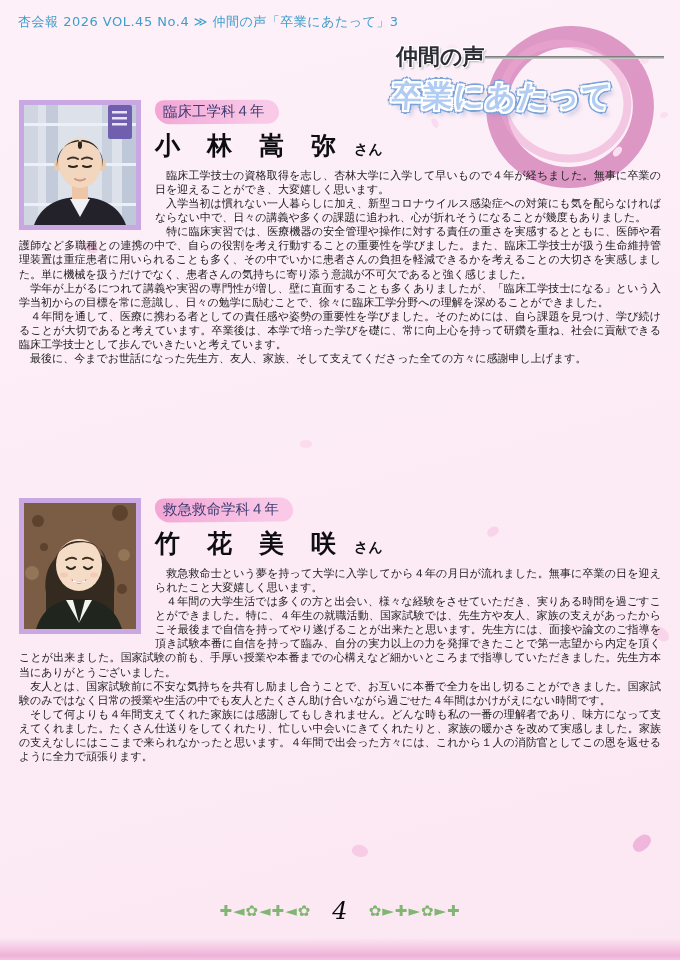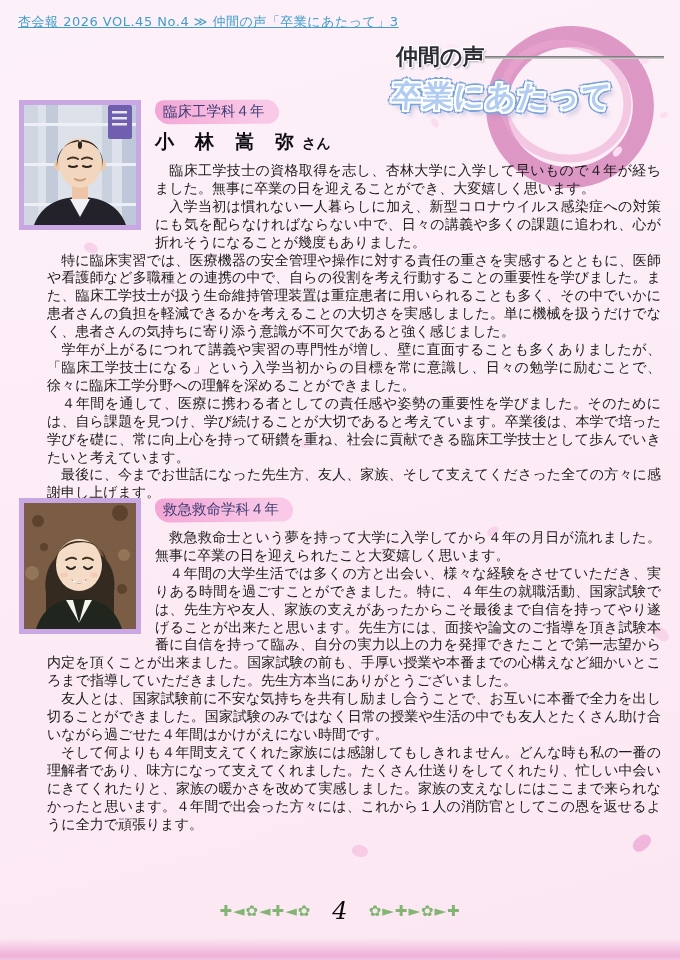--- a/index.html
+++ b/index.html
@@ -2,21 +2,21 @@
 <html><head>
 <meta charset="utf-8">
 <style>
   html,body{margin:0;padding:0;}
   body{font-family:"DejaVu Sans","Liberation Sans",sans-serif;}
   .page{position:relative;width:680px;height:960px;overflow:hidden;
         background:linear-gradient(165deg,#fdf1f9 0%,#fcebf5 55%,#fbe7f2 100%);}
 
   
   .breadcrumb{position:absolute;top:13px;left:18px;font-size:13px;color:#3f9dcb;
-              letter-spacing:.5px;white-space:nowrap;text-decoration:underline;}
+              letter-spacing:.5px;white-space:nowrap;}
 
   
   .ring{position:absolute;left:486px;top:26px;width:126px;height:120px;border-radius:50%;
         border:21px solid #d37fb7;opacity:.78;transform:rotate(-10deg);}
   .ring-inner{position:absolute;left:498px;top:40px;width:118px;height:106px;border-radius:50%;
         border:8px solid #eba8d2;opacity:.55;transform:rotate(18deg);}
 
   
   .petal{position:absolute;background:#f5bfe0;border-radius:58% 42% 62% 38% / 55% 45% 60% 40%;}
   .pA{left:84px;top:243px;width:14px;height:10px;transform:rotate(35deg);opacity:.6;}
@@ -51,24 +51,24 @@
   .profile{position:absolute;left:19px;width:642px;}
   .profile.s1{top:98px;}
   .profile.s2{top:496px;}
   .photo{float:left;width:112px;border:5px solid #c9a7e2;background:#fff;
          margin:2px 14px 6px 0;line-height:0;}
   .photo svg{display:block;width:100%;height:auto;}
   .dept{display:inline-block;background:linear-gradient(90deg,#f3a6d5,#f9c9e7 85%);
         border-radius:9px 14px 12px 16px;padding:2px 14px 3px 8px;color:#3c3c72;
         font-weight:400;font-size:14.5px;transform:rotate(-.4deg);margin-top:2px;}
   .name-row{margin-top:5px;}
-  .name{font-size:19px;font-weight:700;color:#0e0e12;letter-spacing:1px;text-align:center;}
-  .san{font-size:14px;font-weight:700;color:#0e0e12;margin-left:2px;}
+  .name{font-size:25px;font-weight:700;color:#0e0e12;letter-spacing:1px;text-align:center;}
+  .san{font-size:14px;font-weight:700;color:#0e0e12;margin-left:12px;}
   .body{margin-top:7px;}
-  .body p{margin:0;font-size:14px;line-height:1.28;color:#1b1b1b;text-align:justify;padding-left:28px;}
+  .body p{margin:0;font-size:11px;line-height:1.28;color:#1b1b1b;text-align:justify;}
 
   
   .footer{position:absolute;top:897px;left:0;width:100%;text-align:center;}
   .orn{color:#82b573;font-size:15px;letter-spacing:1px;vertical-align:middle;}
   .pagenum{font-family:"DejaVu Serif","Liberation Serif",serif;font-style:italic;
            font-size:24px;color:#0a0a0a;margin:0 16px;vertical-align:middle;}
 
   .bottom-band{position:absolute;bottom:0;left:0;width:100%;height:22px;
            background:linear-gradient(to bottom,rgba(243,186,222,0),#eeb2d8 80%,#f3c4e2);}
 </style>
@@ -165,20 +165,24 @@
         <ellipse cx="40" cy="72" rx="4" ry="2.5" fill="#f3c0a8" opacity=".6"></ellipse>
         <ellipse cx="70" cy="72" rx="4" ry="2.5" fill="#f3c0a8" opacity=".6"></ellipse>
         <path d="M47,76 q8,9 16,0 q-8,5 -16,0 Z" fill="#b0493f"></path>
         <path d="M49,77 q7,3 12,0 l0,2 q-6,2 -12,0 Z" fill="#fff"></path>
         <path d="M12,126 C20,102 36,96 55,96 C74,96 90,102 98,126 Z" fill="#20261d"></path>
         <path d="M42,97 L55,120 L49,97 Z" fill="#f5f5f0"></path>
         <path d="M68,97 L55,120 L61,97 Z" fill="#f5f5f0"></path>
       </svg>
     </div>
     <div class="dept"><span>救急救命学科４年</span></div>
+    <div class="name-row">
+      <span class="name">竹　花　美　咲</span>
+      <span class="san">さん</span>
+    </div>
     <div class="body">
       <p>　救急救命士という夢を持って大学に入学してから４年の月日が流れました。無事に卒業の日を迎えられたこと大変嬉しく思います。</p>
       <p>　４年間の大学生活では多くの方と出会い、様々な経験をさせていただき、実りある時間を過ごすことができました。特に、４年生の就職活動、国家試験では、先生方や友人、家族の支えがあったからこそ最後まで自信を持ってやり遂げることが出来たと思います。先生方には、面接や論文のご指導を頂き試験本番に自信を持って臨み、自分の実力以上の力を発揮できたことで第一志望から内定を頂くことが出来ました。国家試験の前も、手厚い授業や本番までの心構えなど細かいところまで指導していただきました。先生方本当にありがとうございました。</p>
       <p>　友人とは、国家試験前に不安な気持ちを共有し励まし合うことで、お互いに本番で全力を出し切ることができました。国家試験のみではなく日常の授業や生活の中でも友人とたくさん助け合いながら過ごせた４年間はかけがえにない時間です。</p>
       <p>　そして何よりも４年間支えてくれた家族には感謝してもしきれません。どんな時も私の一番の理解者であり、味方になって支えてくれました。たくさん仕送りをしてくれたり、忙しい中会いにきてくれたりと、家族の暖かさを改めて実感しました。家族の支えなしにはここまで来られなかったと思います。４年間で出会った方々には、これから１人の消防官としてこの恩を返せるように全力で頑張ります。</p>
     </div>
   </section>
 
   <div class="footer">
     <span class="orn">✚◄✿◄✚◄✿</span>

